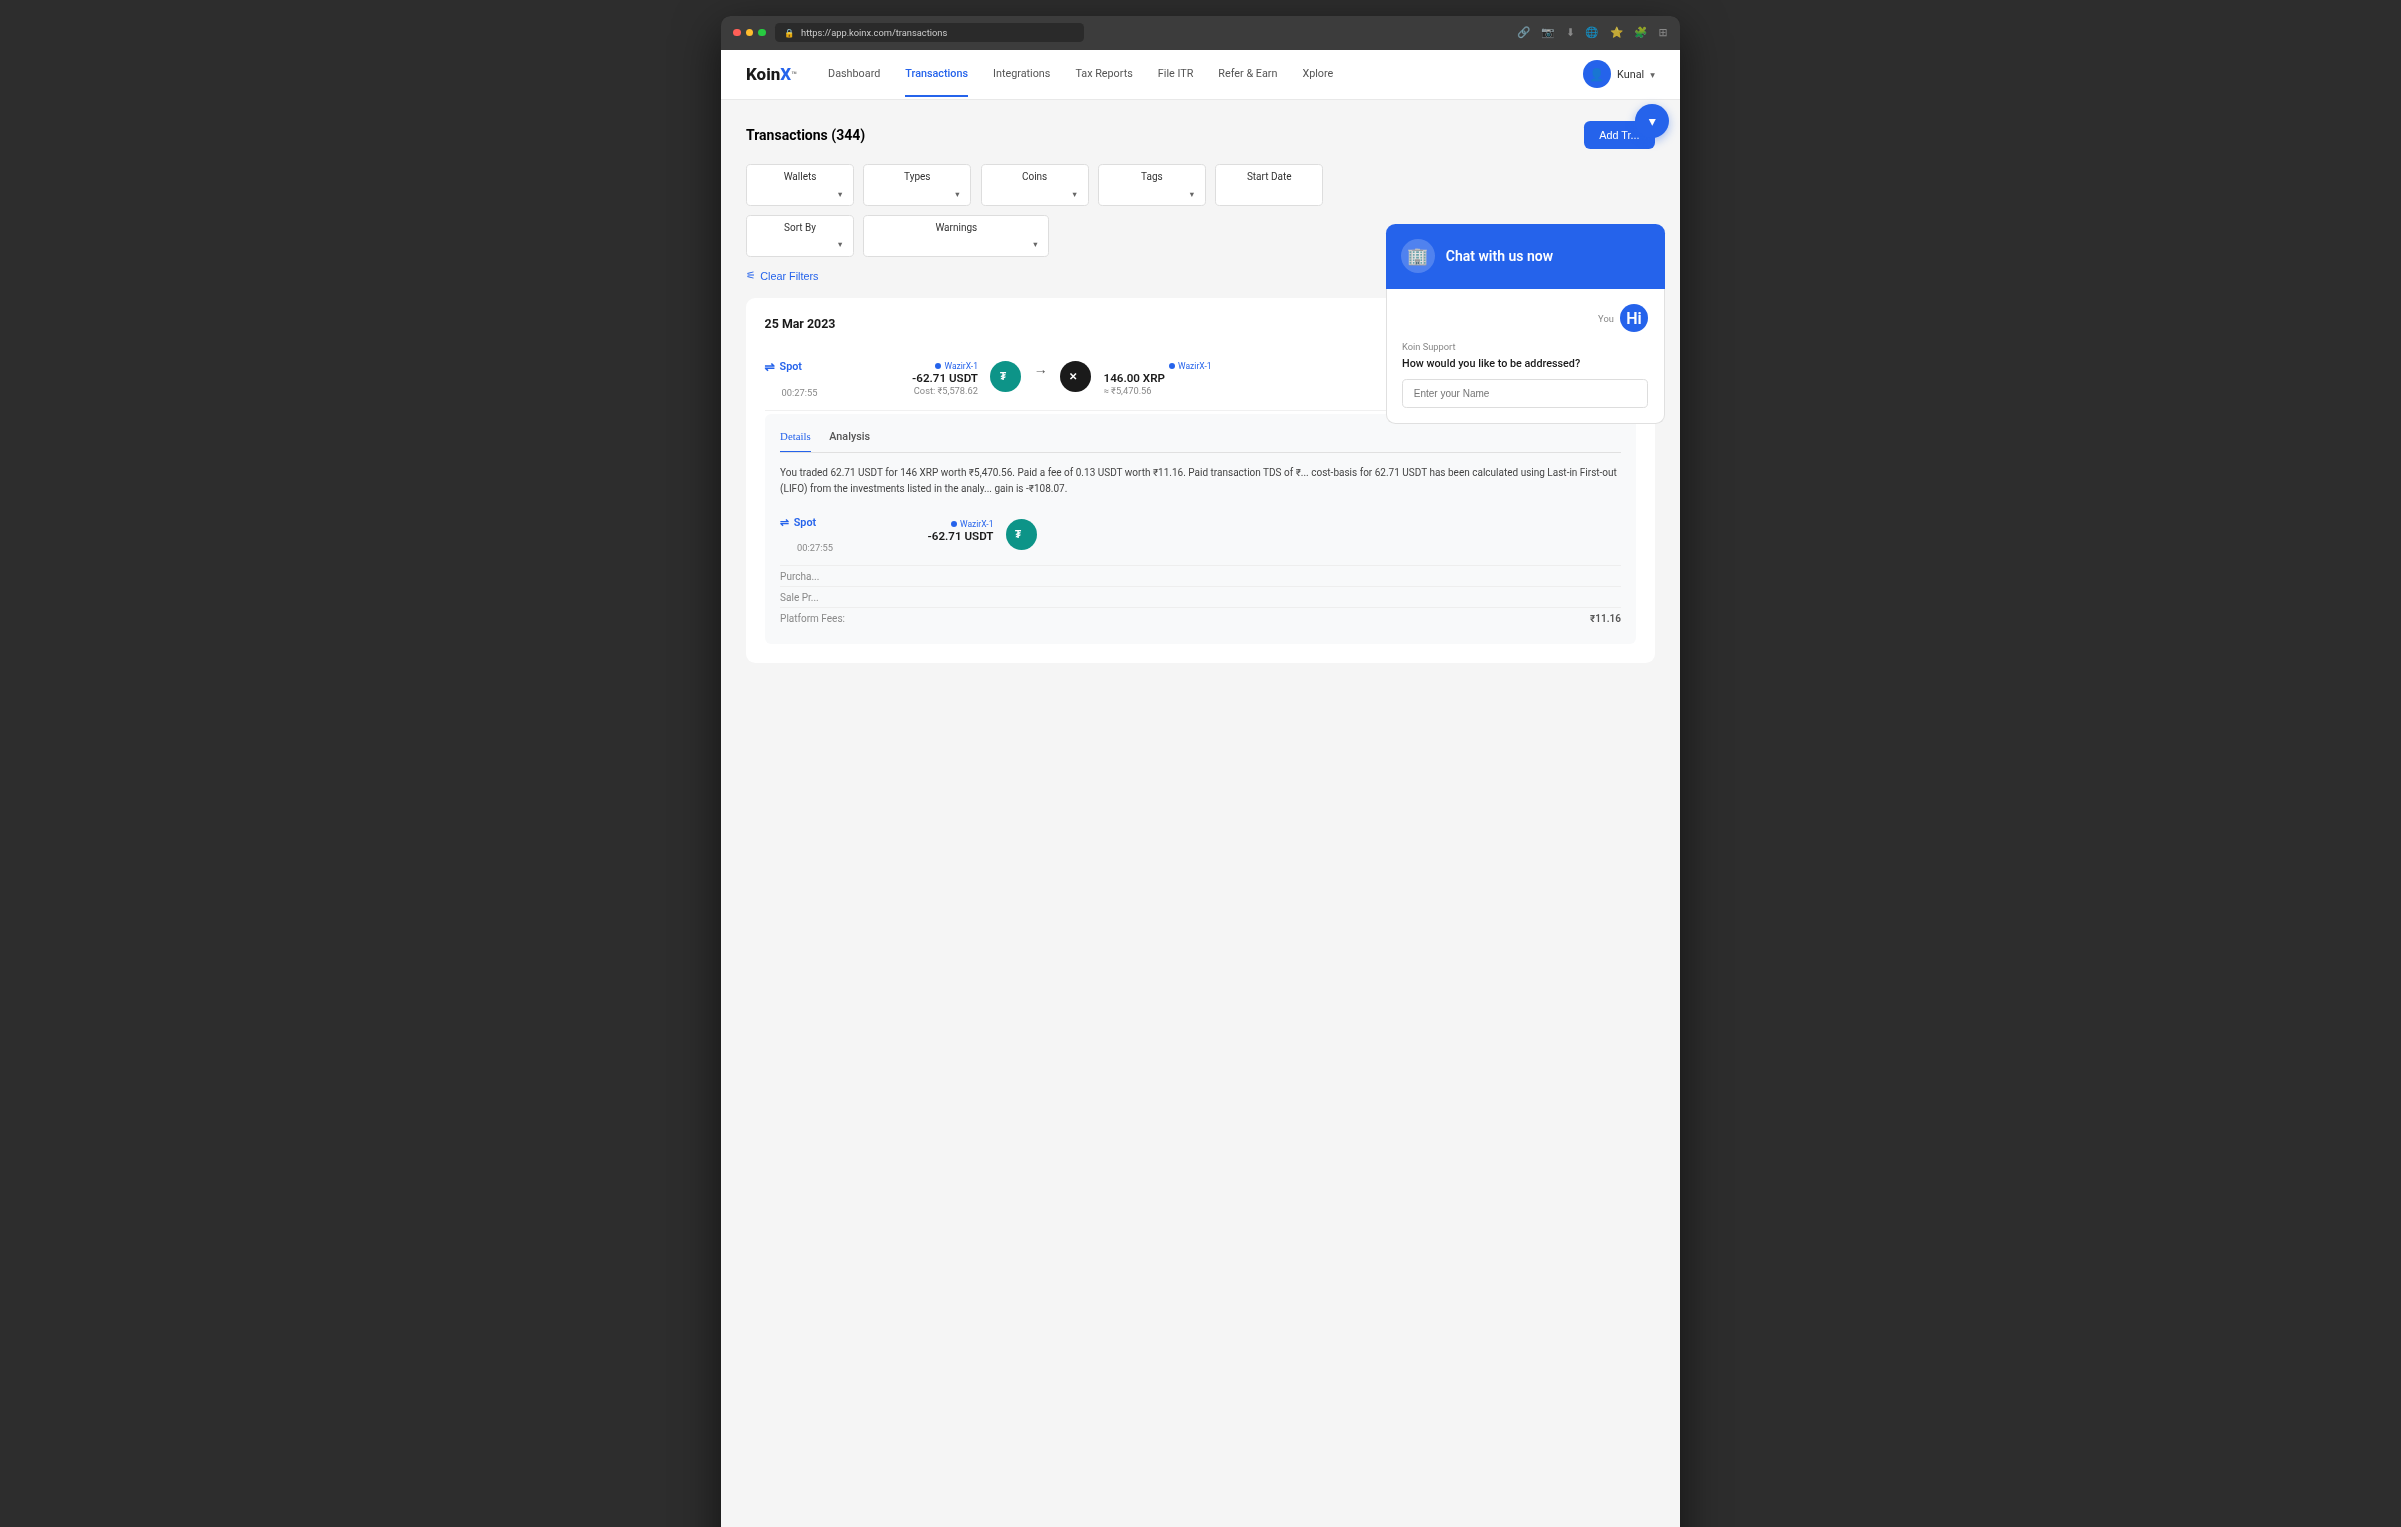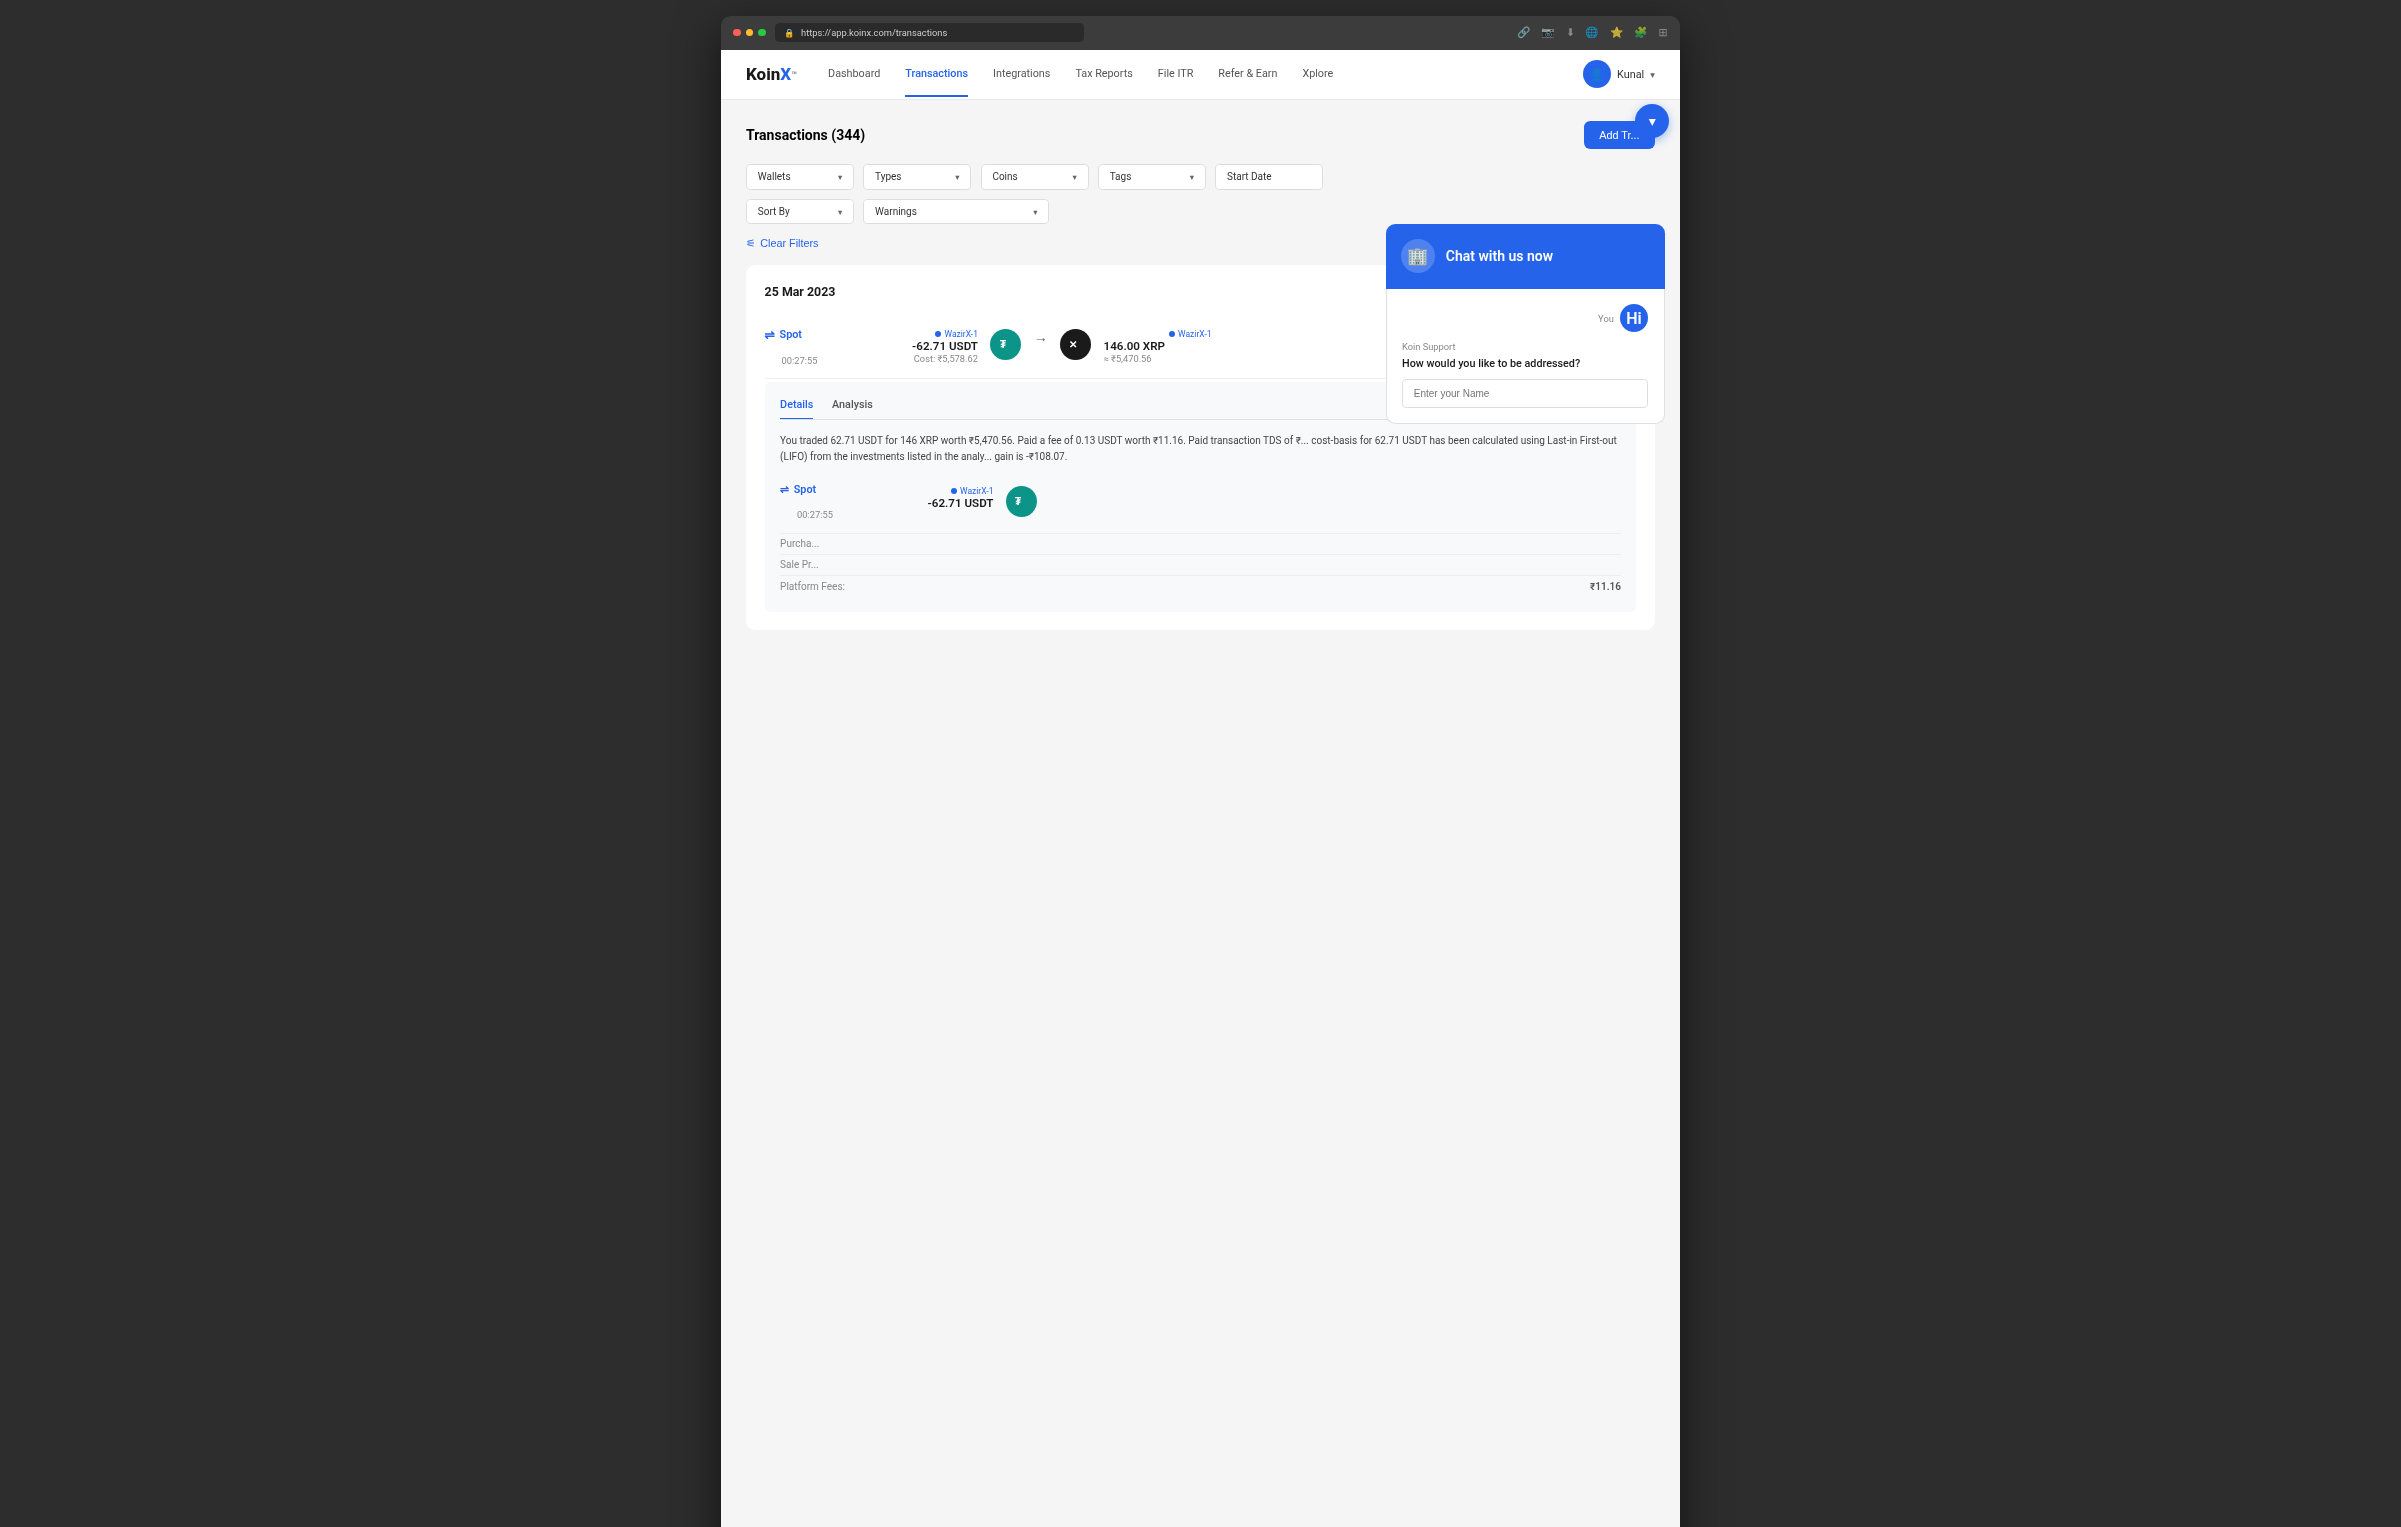--- a/index.html
+++ b/index.html
@@ -191,20 +191,21 @@
       border: 0.8px solid #ddd;
       border-radius: 4.6px;
       padding: 6.2px 10.8px;
       font-size: 10px;
       color: #333;
       cursor: pointer;
       display: flex;
       align-items: center;
       gap: 6.2px;
       min-width: 108px;
+      flex-direction: column;
     }
     .filter-select .chevron {
       margin-left: auto;
       color: #666;
       font-size: 8.5px;
     }
     .filter-select-wide {
       min-width: 186px;
     }
     .clear-filters {
@@ -332,20 +333,21 @@
       font-size: 10.8px;
       font-weight: 500;
       padding-bottom: 7.7px;
       cursor: pointer;
       border-bottom: 1.5px solid transparent;
       color: #555;
     }
     .details-tab.active {
       color: #2563eb;
       border-bottom: 1.5px solid #2563eb;
+      font-family: Liberation Serif, serif;
     }
     .details-text {
       font-size: 10px;
       color: #444;
       line-height: 1.6;
       margin-bottom: 12.4px;
     }
 
     
     .chat-widget {

